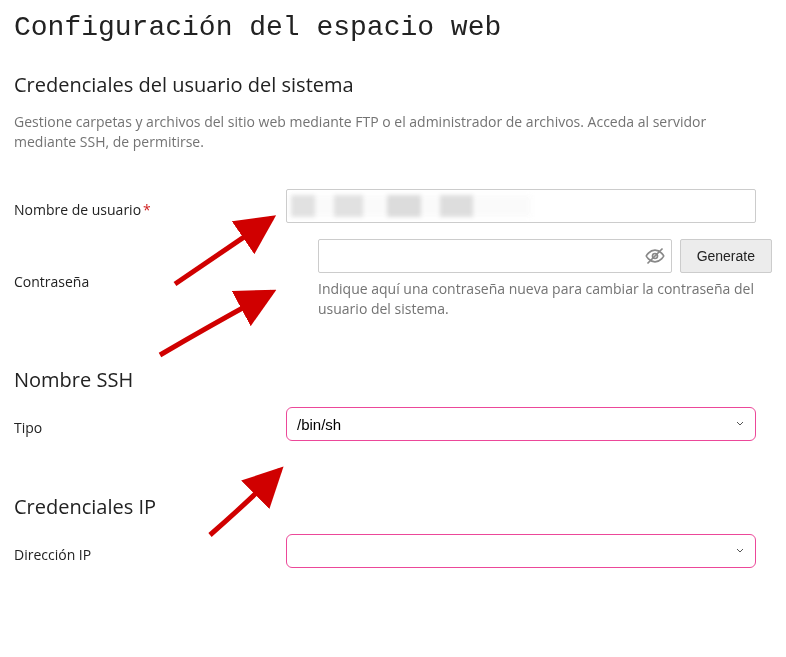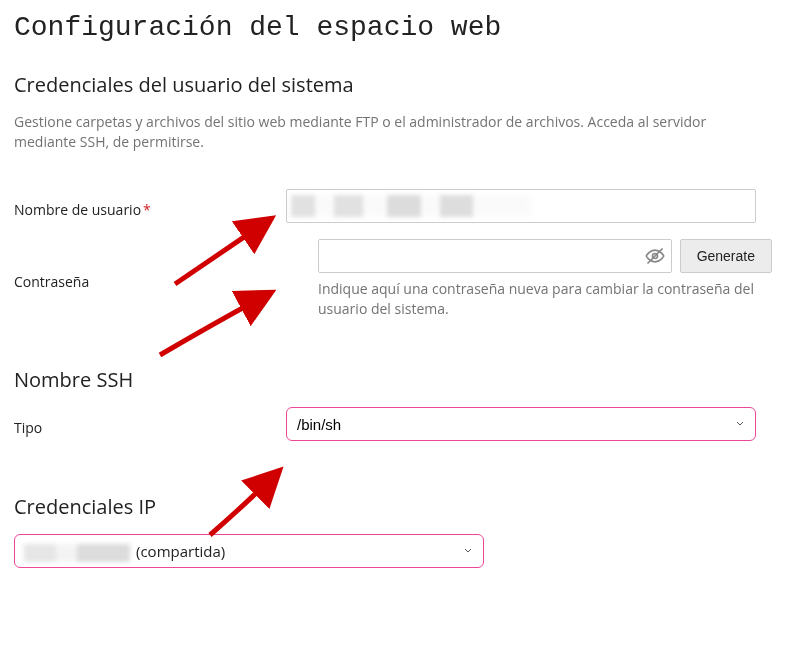--- a/index.html
+++ b/index.html
@@ -217,26 +217,24 @@
       </span>
     </div>
   </div>
 </div>
 
 <div class="section-gap"></div>
 
 <h2>Credenciales IP</h2>
 
 <div class="form-row">
+  <div class="label-col">Dirección IP</div>
   <div class="field-col">
     <div class="select-box">
       <select style="color:transparent;"></select>
-      <div style="position:absolute;left:10px;top:7px;pointer-events:none;font-size:15px;">
-        <span class="ip-blur"></span><span>(compartida)</span>
-      </div>
       <span class="chev">
         <svg width="12" height="12" viewBox="0 0 24 24" fill="none" stroke="currentColor" stroke-width="2">
             <polyline points="6 9 12 15 18 9"></polyline>
           </svg>
       </span>
     </div>
   </div>
 </div>
 
 <svg class="overlay">

